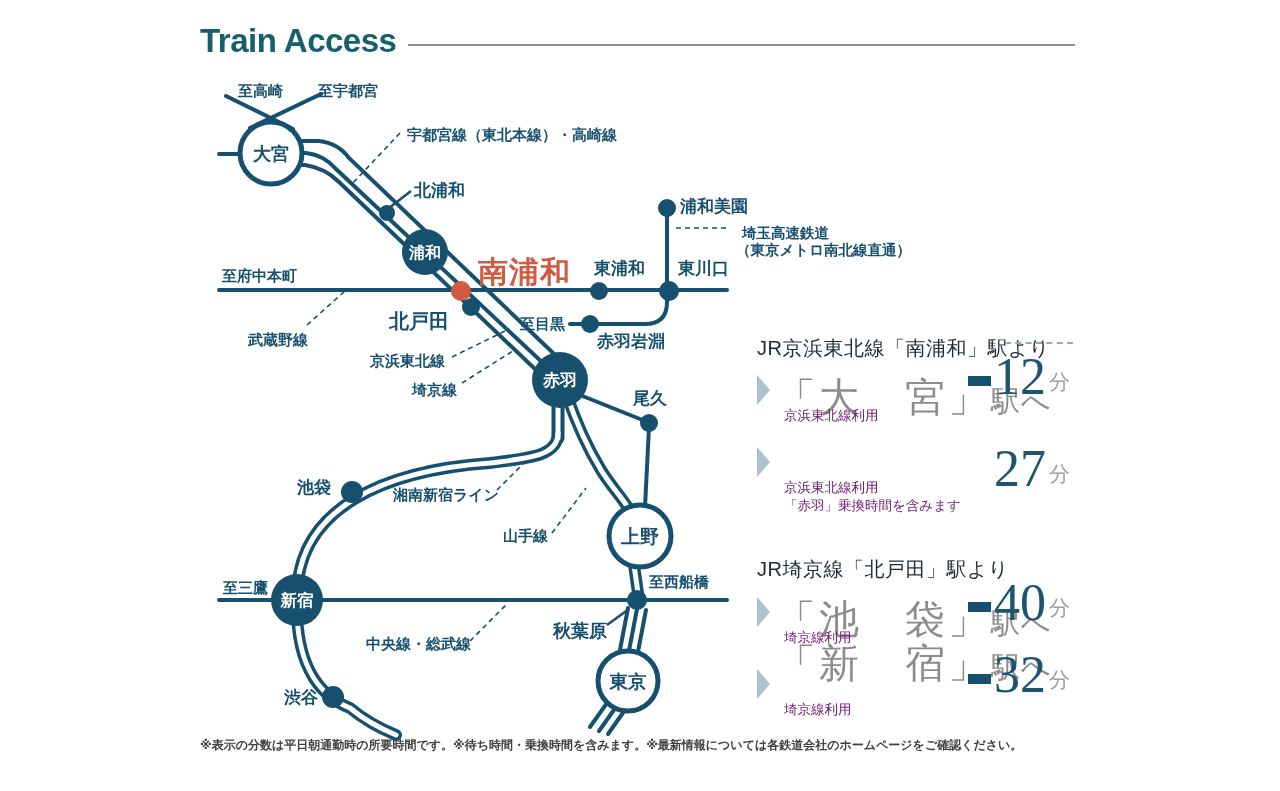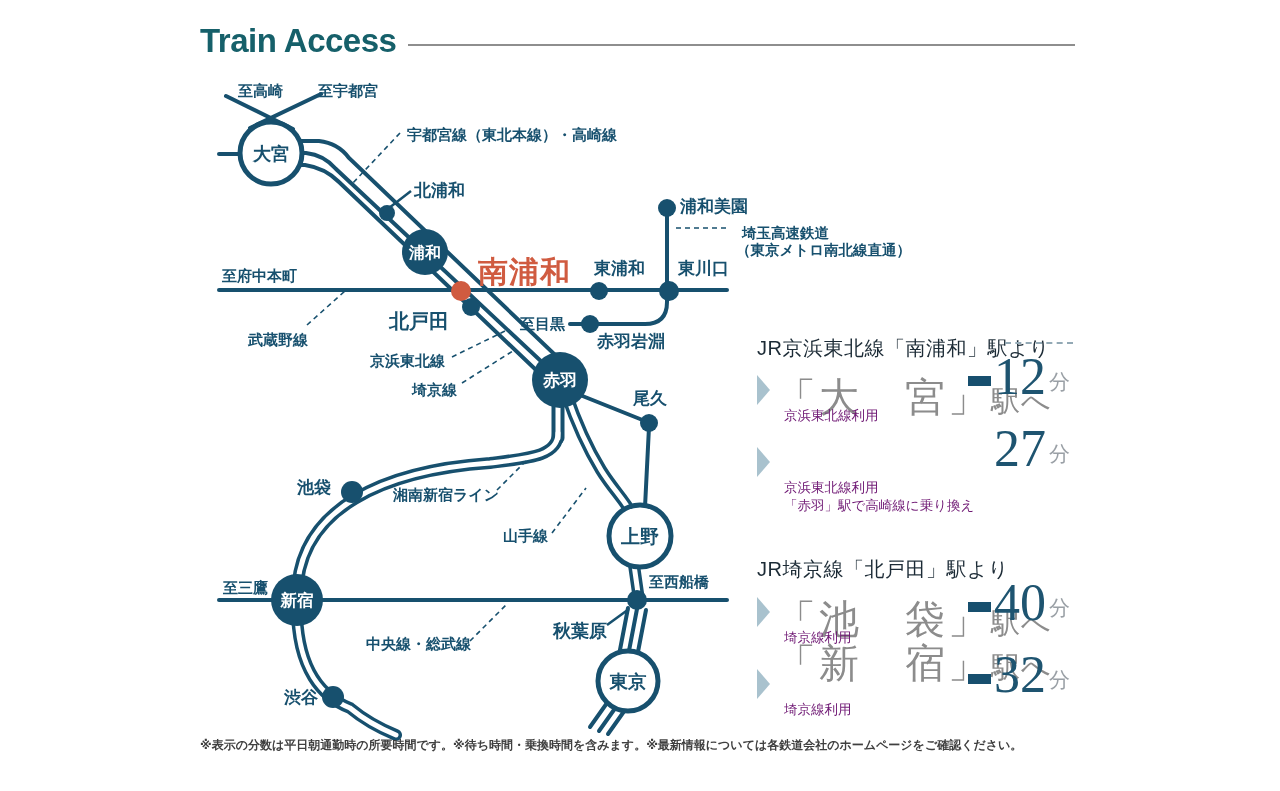--- a/index.html
+++ b/index.html
@@ -156,22 +156,22 @@
   <div class="dest" style="top:370px"><span class="nm">「大　宮」</span><span class="sfx">駅へ</span></div>
   <div class="note" style="top:407px">京浜東北線利用</div>
   <div class="rr" style="top:356px">
     <span class="badge">直通</span>
     <span class="mins">12</span>
     <span class="unit">分</span>
   </div>
 
   <div class="arrow" style="left:757px;top:447px"></div>
   <div class="note" style="top:479px">京浜東北線利用</div>
-  <div class="note" style="top:497px">「赤羽」駅で高崎線に乗り換え</div>
-  <div class="rr" style="top:428px">
+  <div class="note" style="top:497px">「赤羽」乗換時間を含みます</div>
+  <div class="rr" style="top:448px">
 
     <span class="mins">27</span>
     <span class="unit">分</span>
   </div>
 
   <div class="sec-header" style="top:556px">JR埼京線「北戸田」駅より</div>
 
   <div class="arrow" style="left:757px;top:597px"></div>
   <div class="dest" style="top:592px"><span class="nm">「池　袋」</span><span class="sfx">駅へ</span></div>
   <div class="note" style="top:629px">埼京線利用</div>

